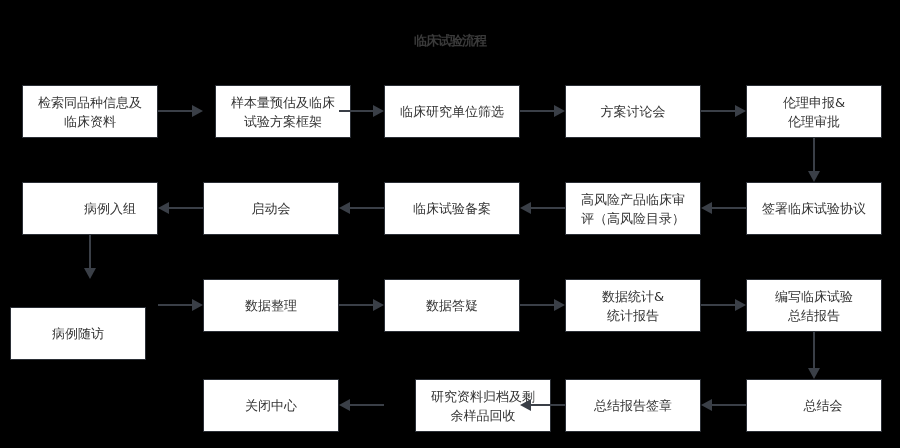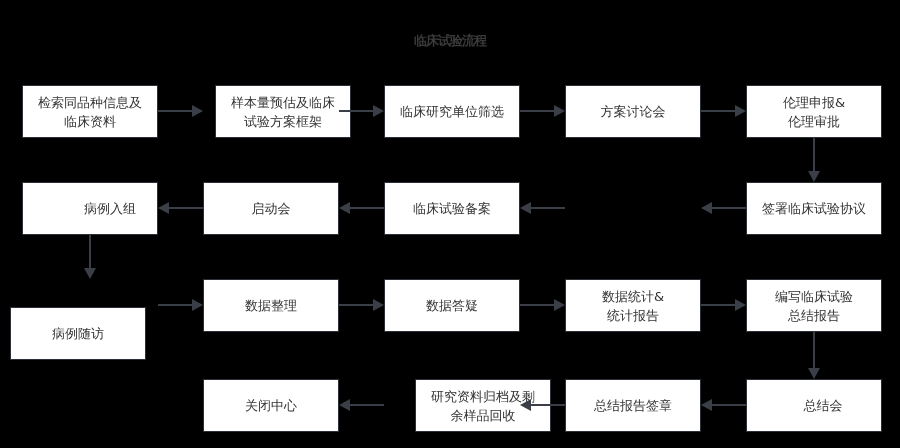--- a/index.html
+++ b/index.html
@@ -116,20 +116,22 @@
 
   <div class="conn v" style="left:813px; top:138px; height:33px;"></div>
   <div class="arrowhead down" style="left:808px; top:171px;"></div>
 
   <div class="node" style="left:22px;  top:182px; width:136px; height:53px;padding-left:44px;">病例入组</div>
 
   <div class="node" style="left:203px; top:182px; width:136px; height:53px;">启动会</div>
 
   <div class="node" style="left:384px; top:182px; width:136px; height:53px;">临床试验备案</div>
 
+  <div class="node" style="left:565px; top:182px; width:136px; height:53px;">高风险产品临床审
+评（高风险目录）</div>
 
   <div class="node" style="left:746px; top:182px; width:136px; height:53px;">签署临床试验协议</div>
 
   <div class="conn h" style="left:712px; top:207px; width:34px;"></div>
   <div class="arrowhead left" style="left:701px; top:202px;"></div>
 
   <div class="conn h" style="left:531px; top:207px; width:34px;"></div>
   <div class="arrowhead left" style="left:520px; top:202px;"></div>
 
   <div class="conn h" style="left:350px; top:207px; width:34px;"></div>

